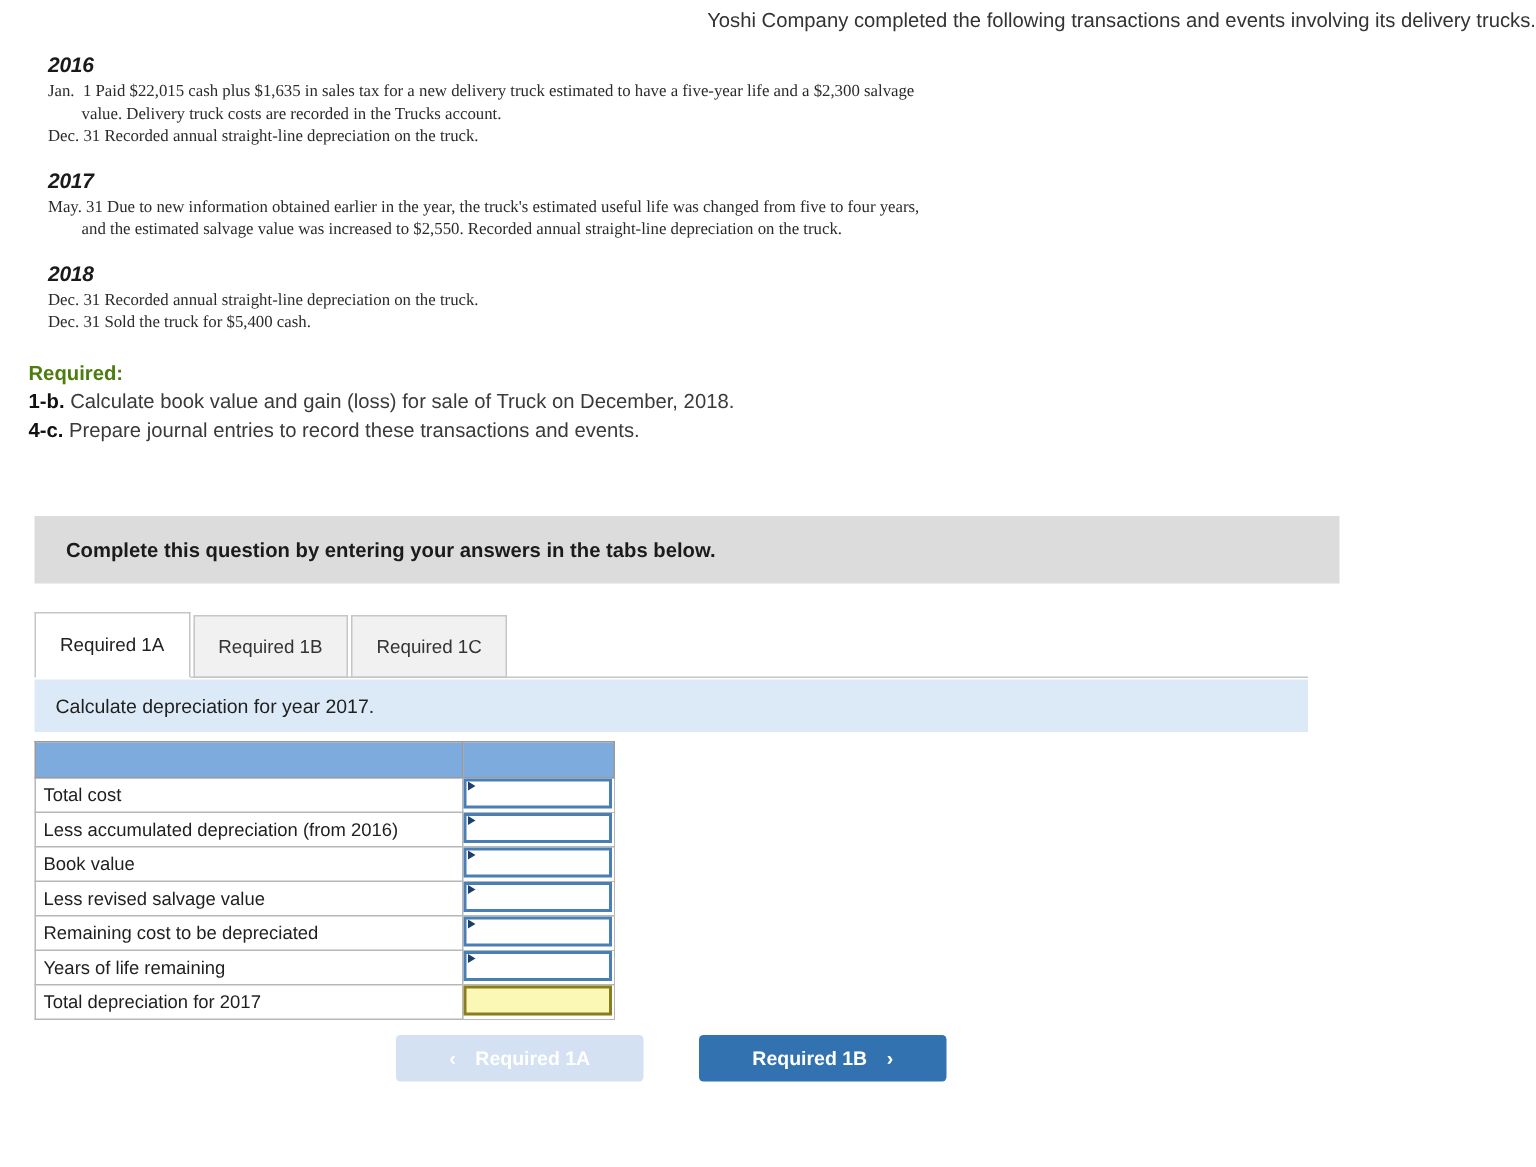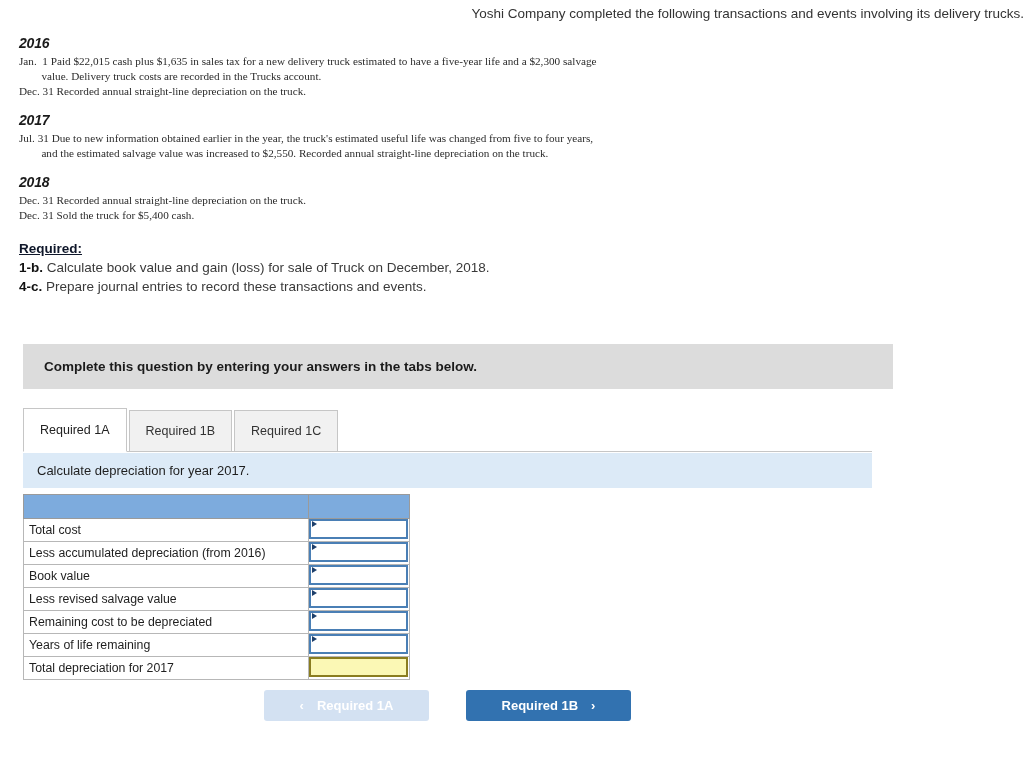--- a/index.html
+++ b/index.html
@@ -26,21 +26,21 @@
     font-size: 13.5px;
     color: #333333;
     padding: 5px 0 0 19px;
     line-height: 17px;
     text-align: right;
   }
 
   
   .year-block {
     margin-top: 13px;
-    padding-left: 19px;
+    padding-left: 32px;
   }
   .year-label {
     font-family: "Liberation Sans", sans-serif;
     font-size: 14px;
     font-weight: bold;
     font-style: italic;
     color: #1a1a1a;
     letter-spacing: -0.2px;
     margin-bottom: 3px;
   }
@@ -55,22 +55,21 @@
   
   .required {
     margin-top: 16px;
     padding-left: 19px;
     font-size: 13.5px;
     line-height: 19px;
     color: #3a3a3a;
   }
   .required .req-head {
     font-weight: bold;
-    color: #0f172a;
-    text-decoration: underline;
+    color: #4d7c0f;
   }
   .required .req-line b {
     color: #111111;
   }
 
   
   .callout {
     position: absolute;
     left: 23px;
     top: 344px;
@@ -275,21 +274,21 @@
 
   <div class="year-block">
     <div class="year-label">2016</div>
     <div class="entries">Jan.  1 Paid $22,015 cash plus $1,635 in sales tax for a new delivery truck estimated to have a five-year life and a $2,300 salvage
         value. Delivery truck costs are recorded in the Trucks account.
 Dec. 31 Recorded annual straight-line depreciation on the truck.</div>
   </div>
 
   <div class="year-block">
     <div class="year-label">2017</div>
-    <div class="entries">Jul. 31 Due to new information obtained earlier in the year, the truck's estimated useful life was changed from five to four years,
+    <div class="entries">May. 31 Due to new information obtained earlier in the year, the truck's estimated useful life was changed from five to four years,
         and the estimated salvage value was increased to $2,550. Recorded annual straight-line depreciation on the truck.</div>
   </div>
 
   <div class="year-block">
     <div class="year-label">2018</div>
     <div class="entries">Dec. 31 Recorded annual straight-line depreciation on the truck.
 Dec. 31 Sold the truck for $5,400 cash.</div>
   </div>
 
   <div class="required">

